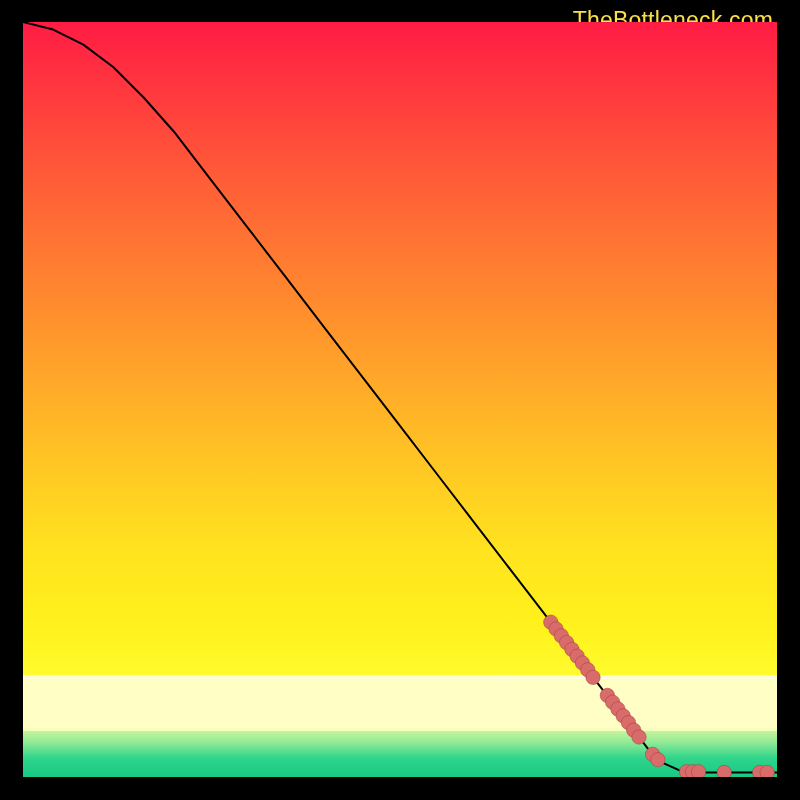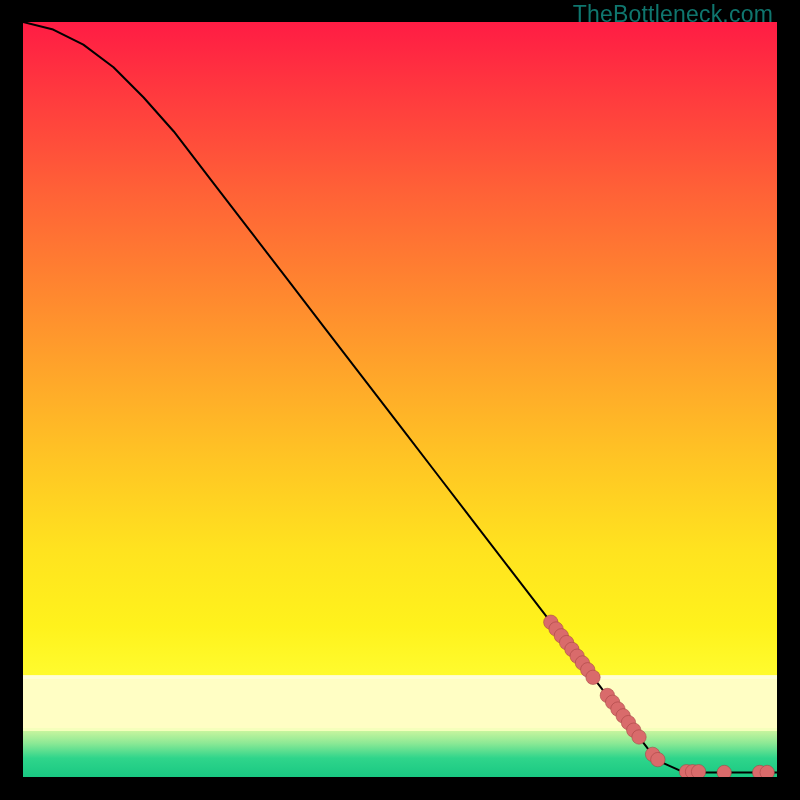--- a/index.html
+++ b/index.html
@@ -18,23 +18,23 @@
     width: 754px;
     height: 755px;
     overflow: hidden;
   }
   .gradient {
     position: absolute;
     inset: 0;
   }
   .watermark {
     position: absolute;
-    top: 1px;
+    top: 7px;
     right: 27px;
-    color: #0f766e;
+    color: #fde047;
     font-size: 23px;
     letter-spacing: 0.2px;
     font-weight: 400;
   }
   svg.plot {
     position: absolute;
     inset: 0;
   }
 </style>
 </head>

